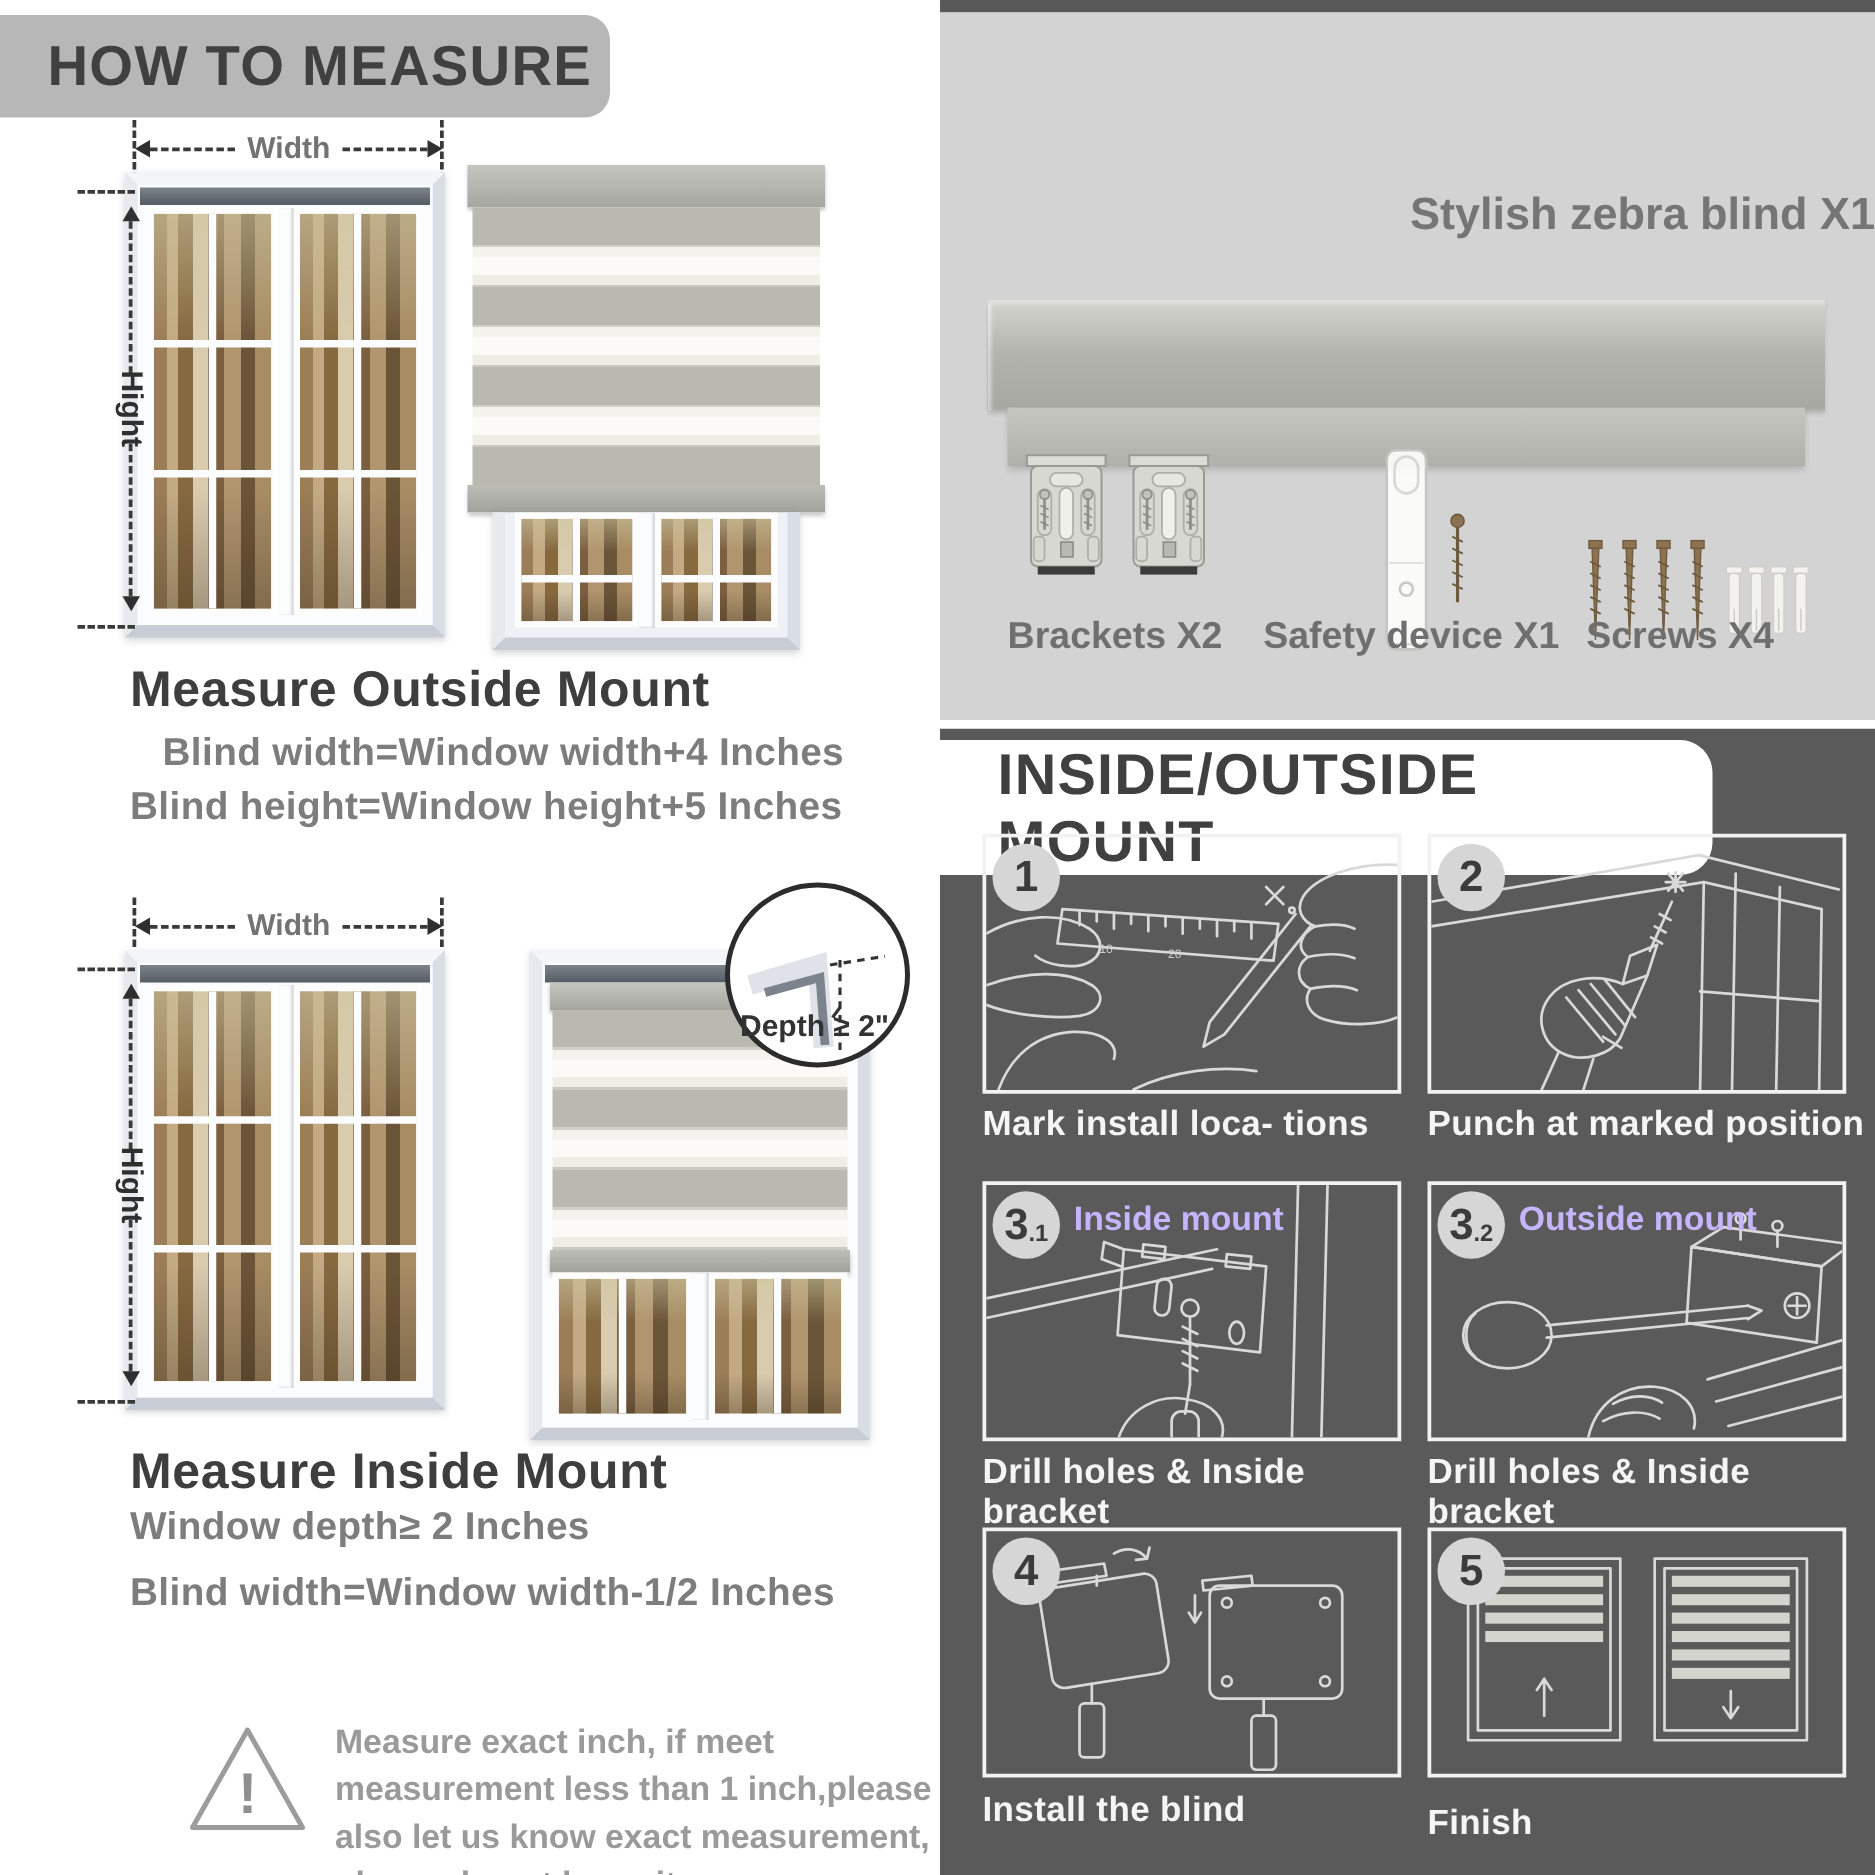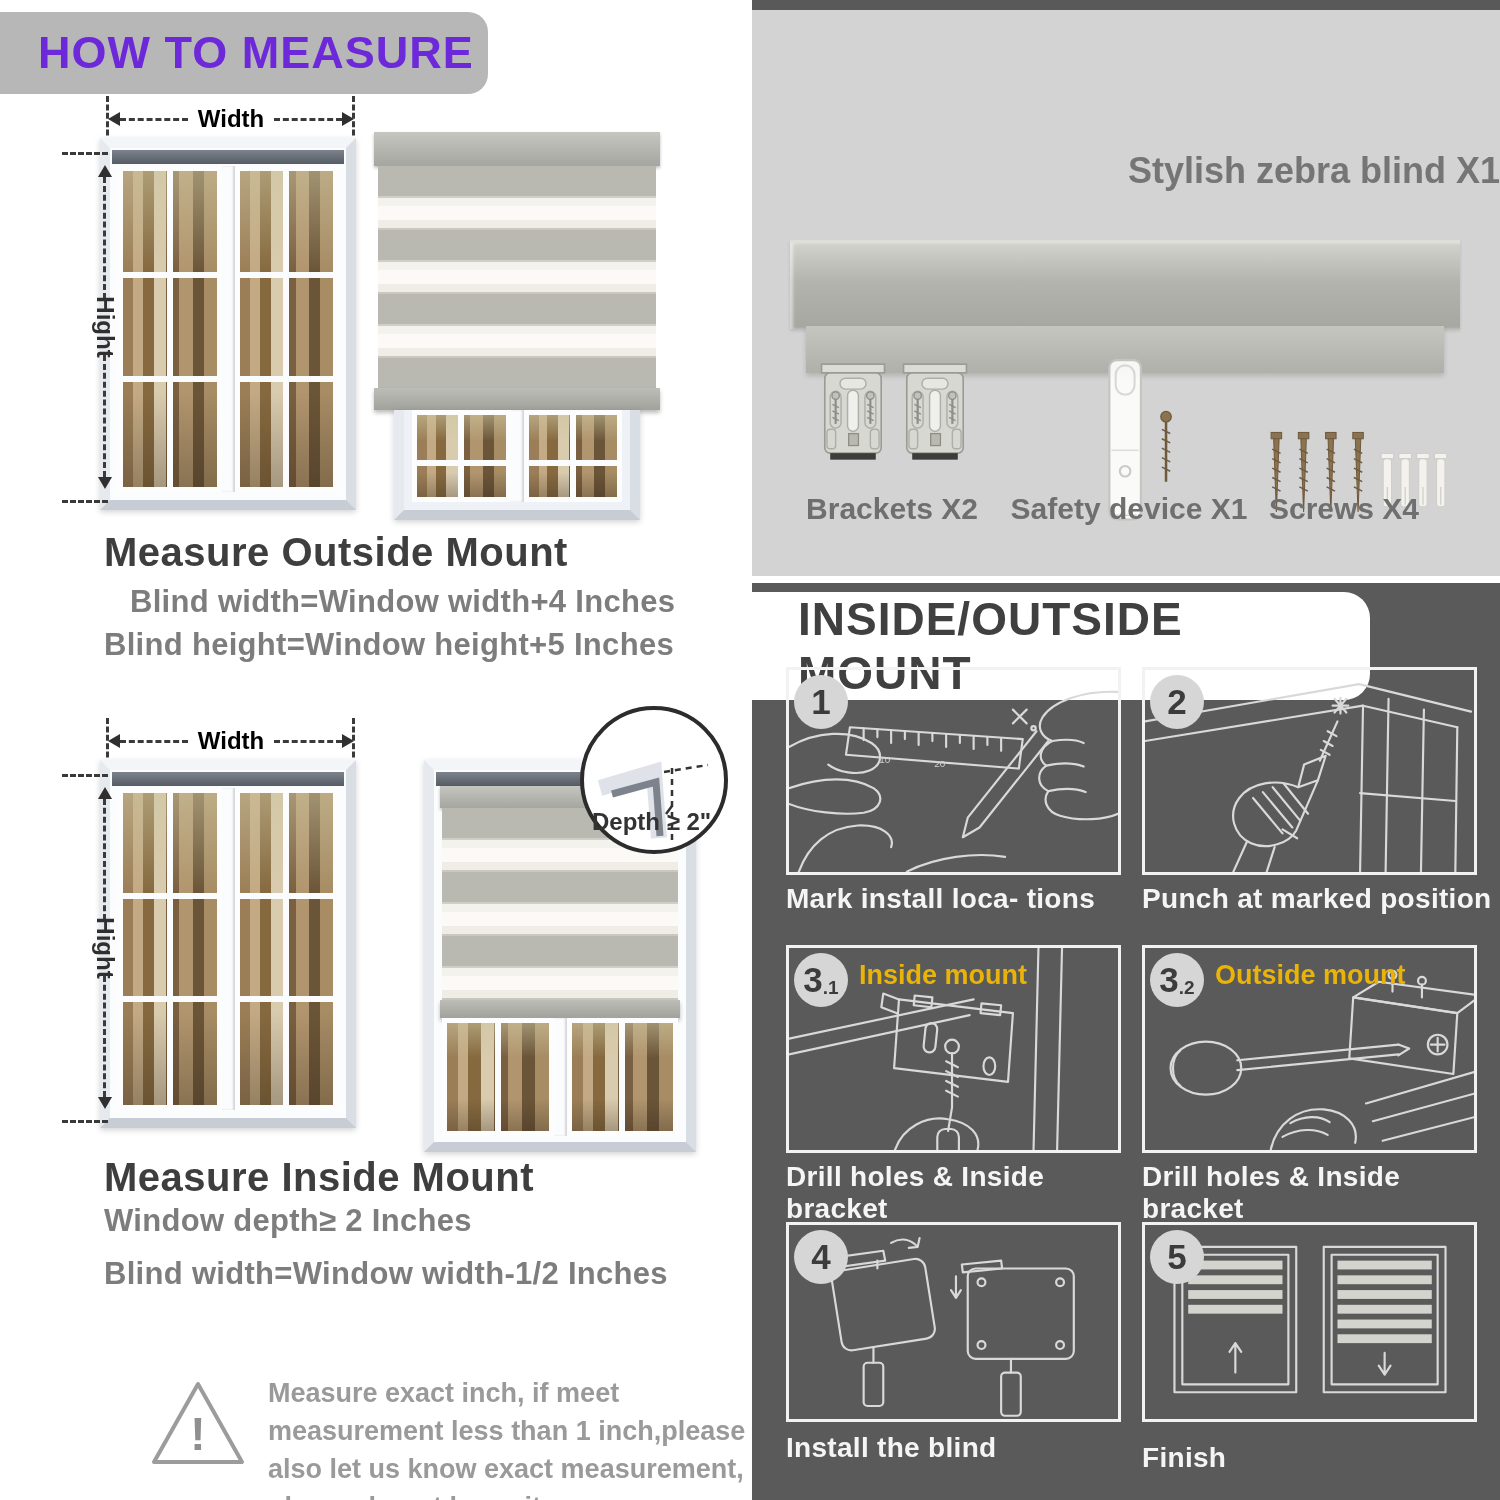--- a/index.html
+++ b/index.html
@@ -3,25 +3,25 @@
 <meta charset="utf-8">
 <style>
   html,body{margin:0;padding:0;}
   body{width:1500px;height:1500px;background:#ffffff;font-family:"Liberation Sans",sans-serif;overflow:hidden;}
   .canvas{position:relative;width:1500px;height:1500px;}
   .abs{position:absolute;}
 
   
   .banner-left{left:0;top:12px;width:488px;height:82px;background:#b7b7b7;border-radius:0 20px 20px 0;
     display:flex;align-items:center;padding-left:38px;box-sizing:border-box;}
-  .banner-left span{color:#6d28d9;font-size:45px;font-weight:700;letter-spacing:1px;}
+  .banner-left span{color:#404040;font-size:45px;font-weight:700;letter-spacing:1px;}
 
   .h-measure{height:26px;display:flex;align-items:center;}
   .h-dash{flex:1;border-top:3px dashed #3a3a3a;height:0;}
-  .h-label{padding:0 10px;font-size:24px;font-weight:700;color:#000000;}
+  .h-label{padding:0 10px;font-size:24px;font-weight:700;color:#737373;}
   .arr{width:0;height:0;border-top:7px solid transparent;border-bottom:7px solid transparent;}
   .arr.left{border-right:12px solid #2f2f2f;}
   .arr.right{border-left:12px solid #2f2f2f;}
   .v-tick{width:0;border-left:3px dashed #3a3a3a;}
   .h-tick{height:0;border-top:3px dashed #3a3a3a;}
 
   .v-measure{display:flex;flex-direction:column;align-items:center;}
   .v-dash{flex:1;width:0;border-left:3px dashed #3a3a3a;}
   .v-label{font-size:24px;font-weight:700;color:#2f2f2f;transform:rotate(90deg);padding:14px 0;}
   .arr.up{border-left:7px solid transparent;border-right:7px solid transparent;border-bottom:12px solid #2f2f2f;}
@@ -69,21 +69,21 @@
   .right-dark{left:752px;top:583px;width:748px;height:917px;background:#5a5a5a;}
   .banner-mount{position:absolute;left:0;top:9px;width:618px;height:108px;background:#ffffff;border-radius:0 26px 26px 0;
     display:flex;align-items:center;padding-left:46px;box-sizing:border-box;}
   .banner-mount span{color:#404040;font-size:46px;font-weight:700;letter-spacing:1px;}
 
   .panel{position:absolute;width:335px;border:3px solid #f2f2f2;box-sizing:border-box;overflow:hidden;}
   .panel svg{display:block;}
   .badge{position:absolute;top:5px;left:5px;width:54px;height:54px;border-radius:50%;background:#d6d6d6;
     display:flex;align-items:center;justify-content:center;color:#3c3c3c;font-weight:700;font-size:35px;}
   .badge .suffix{font-size:19px;align-self:flex-end;margin-bottom:8px;}
-  .inner-label{position:absolute;top:12px;left:70px;color:#eab308;font-size:27px;font-weight:700;}
+  .inner-label{position:absolute;top:12px;left:70px;color:#c4b5fd;font-size:27px;font-weight:700;}
   .caption{position:absolute;width:350px;color:#f5f5f5;font-size:28px;font-weight:700;letter-spacing:.3px;}
 
   .sketch{stroke:#d9d9d9;stroke-width:2.2;fill:none;stroke-linecap:round;stroke-linejoin:round;}
 </style>
 </head>
 <body>
 
 <div class="canvas">
 
   <div class="abs banner-left">

